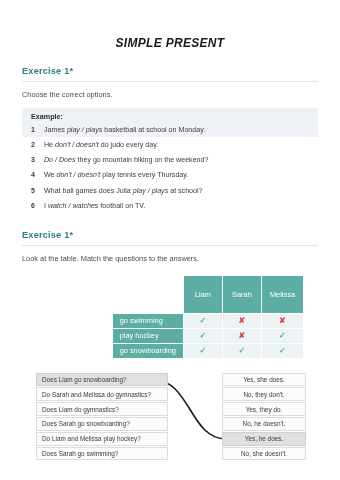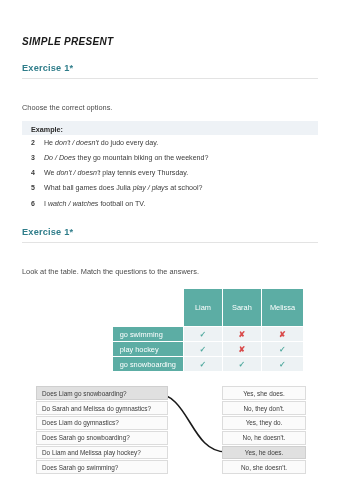--- a/index.html
+++ b/index.html
@@ -18,45 +18,45 @@
   .page {
     position: relative;
     width: 340px;
     height: 480px;
     box-sizing: border-box;
     padding: 0 22px;
   }
 
   
   .doc-title {
-    text-align: left;
+    text-align: center;
     font-weight: bold;
     font-style: italic;
-    font-size: 10px;
+    font-size: 12px;
     letter-spacing: 0.3px;
     color: #1a1a1a;
     margin-top: 36px;
   }
 
   
   .ex-heading {
     color: #2f7d8a;
     font-weight: bold;
     font-size: 9.2px;
     letter-spacing: 0.2px;
     margin-top: 16px;
   }
   .ex-rule {
     border-bottom: 1px solid #e3e3e3;
     margin-top: 5px;
   }
   .instruction {
     font-size: 7.4px;
     color: #4a4a4a;
-    margin-top: 24px;
+    margin-top: 8px;
   }
 
   
   .q-list {
     margin-top: 9px;
   }
   .q-row {
     display: flex;
     align-items: baseline;
     font-size: 7.1px;
@@ -167,20 +167,24 @@
 
   <div class="doc-title">SIMPLE PRESENT</div>
 
   <div class="ex-heading">Exercise 1*</div>
   <div class="ex-rule"></div>
   <div class="instruction">Choose the correct options.</div>
 
   <div class="q-list">
     <div class="example-label">Example:</div>
     <div id="ex1-items">
+        <div class="q-row example-row">
+          <span class="q-num">1</span>
+          <span class="q-text"><span>James </span><span class="opt">play / plays</span><span> basketball at school on Monday.</span></span>
+        </div>
         <div class="q-row">
           <span class="q-num">2</span>
           <span class="q-text"><span>He </span><span class="opt">don't / doesn't</span><span> do judo every day.</span></span>
         </div>
         <div class="q-row">
           <span class="q-num">3</span>
           <span class="q-text"><span></span><span class="opt">Do / Does</span><span> they go mountain biking on the weekend?</span></span>
         </div>
         <div class="q-row">
           <span class="q-num">4</span>

